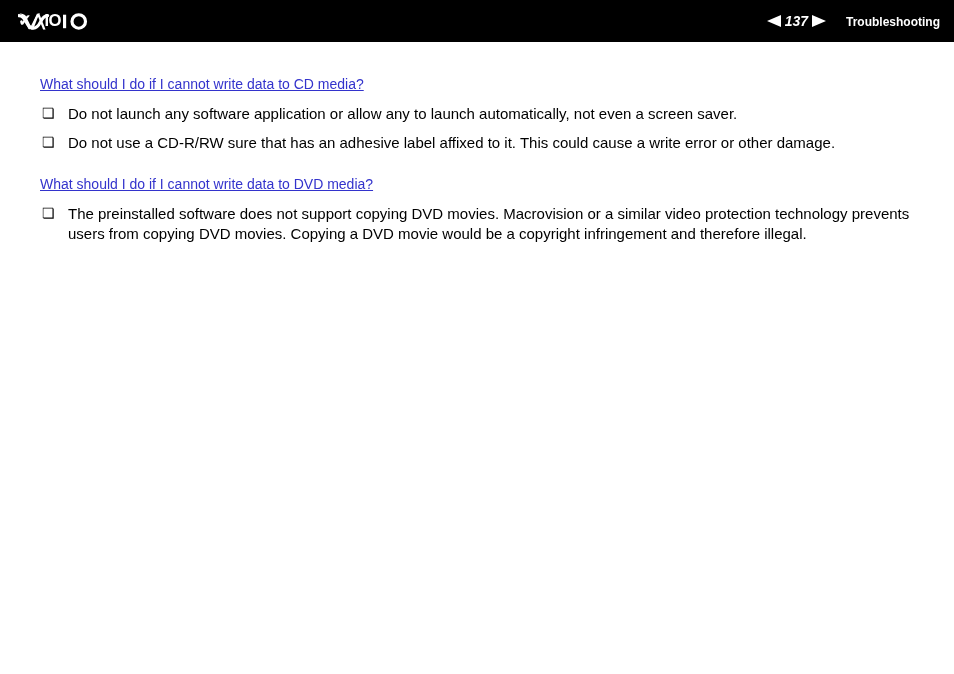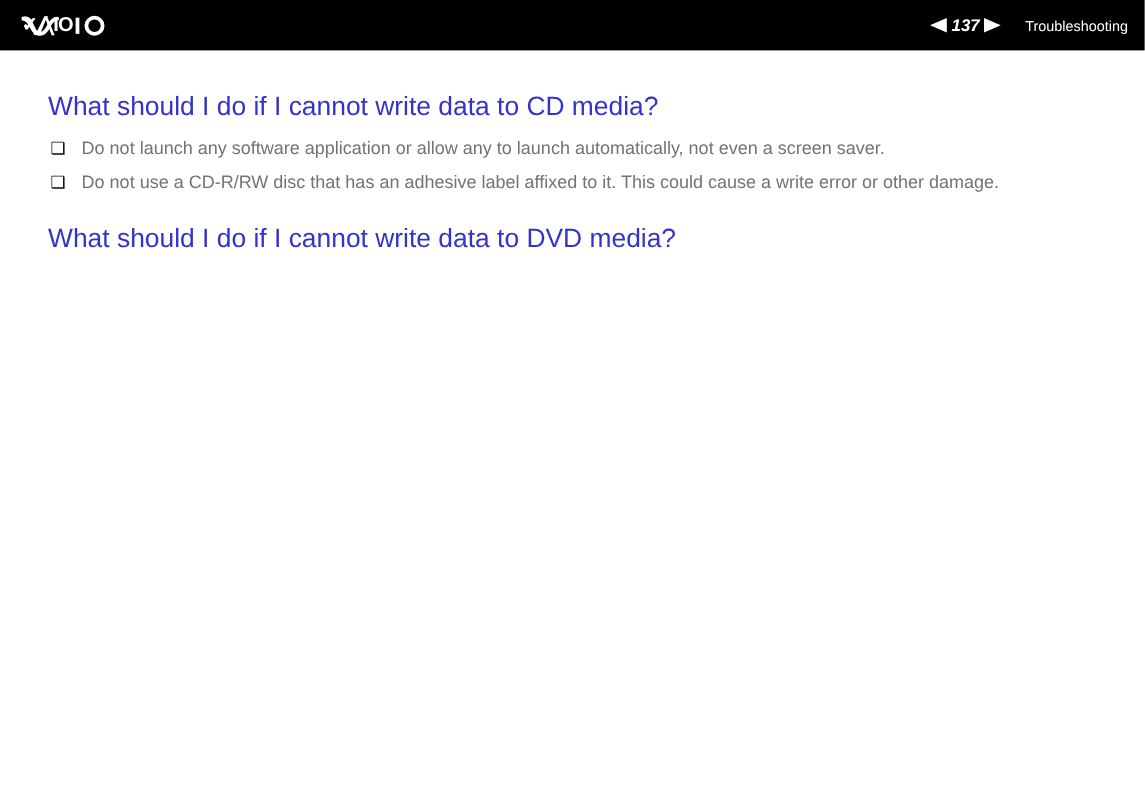--- a/index.html
+++ b/index.html
@@ -53,43 +53,44 @@
     }
     .page-num {
       font-style: italic;
       font-weight: bold;
       font-size: 14px;
       padding: 0 4px;
       color: #fff;
     }
     .section-name {
       font-size: 12px;
-      font-weight: normal;
+      font-weight: bold;
       color: #fff;
     }
     .content {
       padding: 34px 40px 20px 40px;
     }
     .question {
       color: #3333cc;
-      font-size: 22px;
+      font-size: 14px;
       font-weight: normal;
       margin-bottom: 12px;
+      text-decoration: underline;
     }
     .bullets {
       list-style: none;
       margin-bottom: 22px;
     }
     .bullets li {
       position: relative;
       padding-left: 28px;
       font-size: 15px;
       line-height: 1.35;
       margin-bottom: 9px;
-      color: #737373;
+      color: #000000;
     }
     .bullets li::before {
       content: "❏";
       position: absolute;
       left: 2px;
       top: 0;
       font-size: 14px;
       color: #000;
     }
   </style>
@@ -127,19 +128,20 @@
       <span class="arrow-right"></span>
     </div>
     <div class="section-name">Troubleshooting</div>
   </div>
 </div>
 
 <div class="content">
   <h2 class="question">What should I do if I cannot write data to CD media?</h2>
   <ul class="bullets">
     <li>Do not launch any software application or allow any to launch automatically, not even a screen saver.</li>
-    <li>Do not use a CD-R/RW disc that has an adhesive label affixed to it. This could cause a write error or other damage.</li>
+    <li>Do not use a CD-R/RW sure that has an adhesive label affixed to it. This could cause a write error or other damage.</li>
   </ul>
 
   <h2 class="question">What should I do if I cannot write data to DVD media?</h2>
   <ul class="bullets">
+    <li>The preinstalled software does not support copying DVD movies. Macrovision or a similar video protection technology prevents users from copying DVD movies. Copying a DVD movie would be a copyright infringement and therefore illegal.</li>
   </ul>
 </div>
 
 </body></html>

